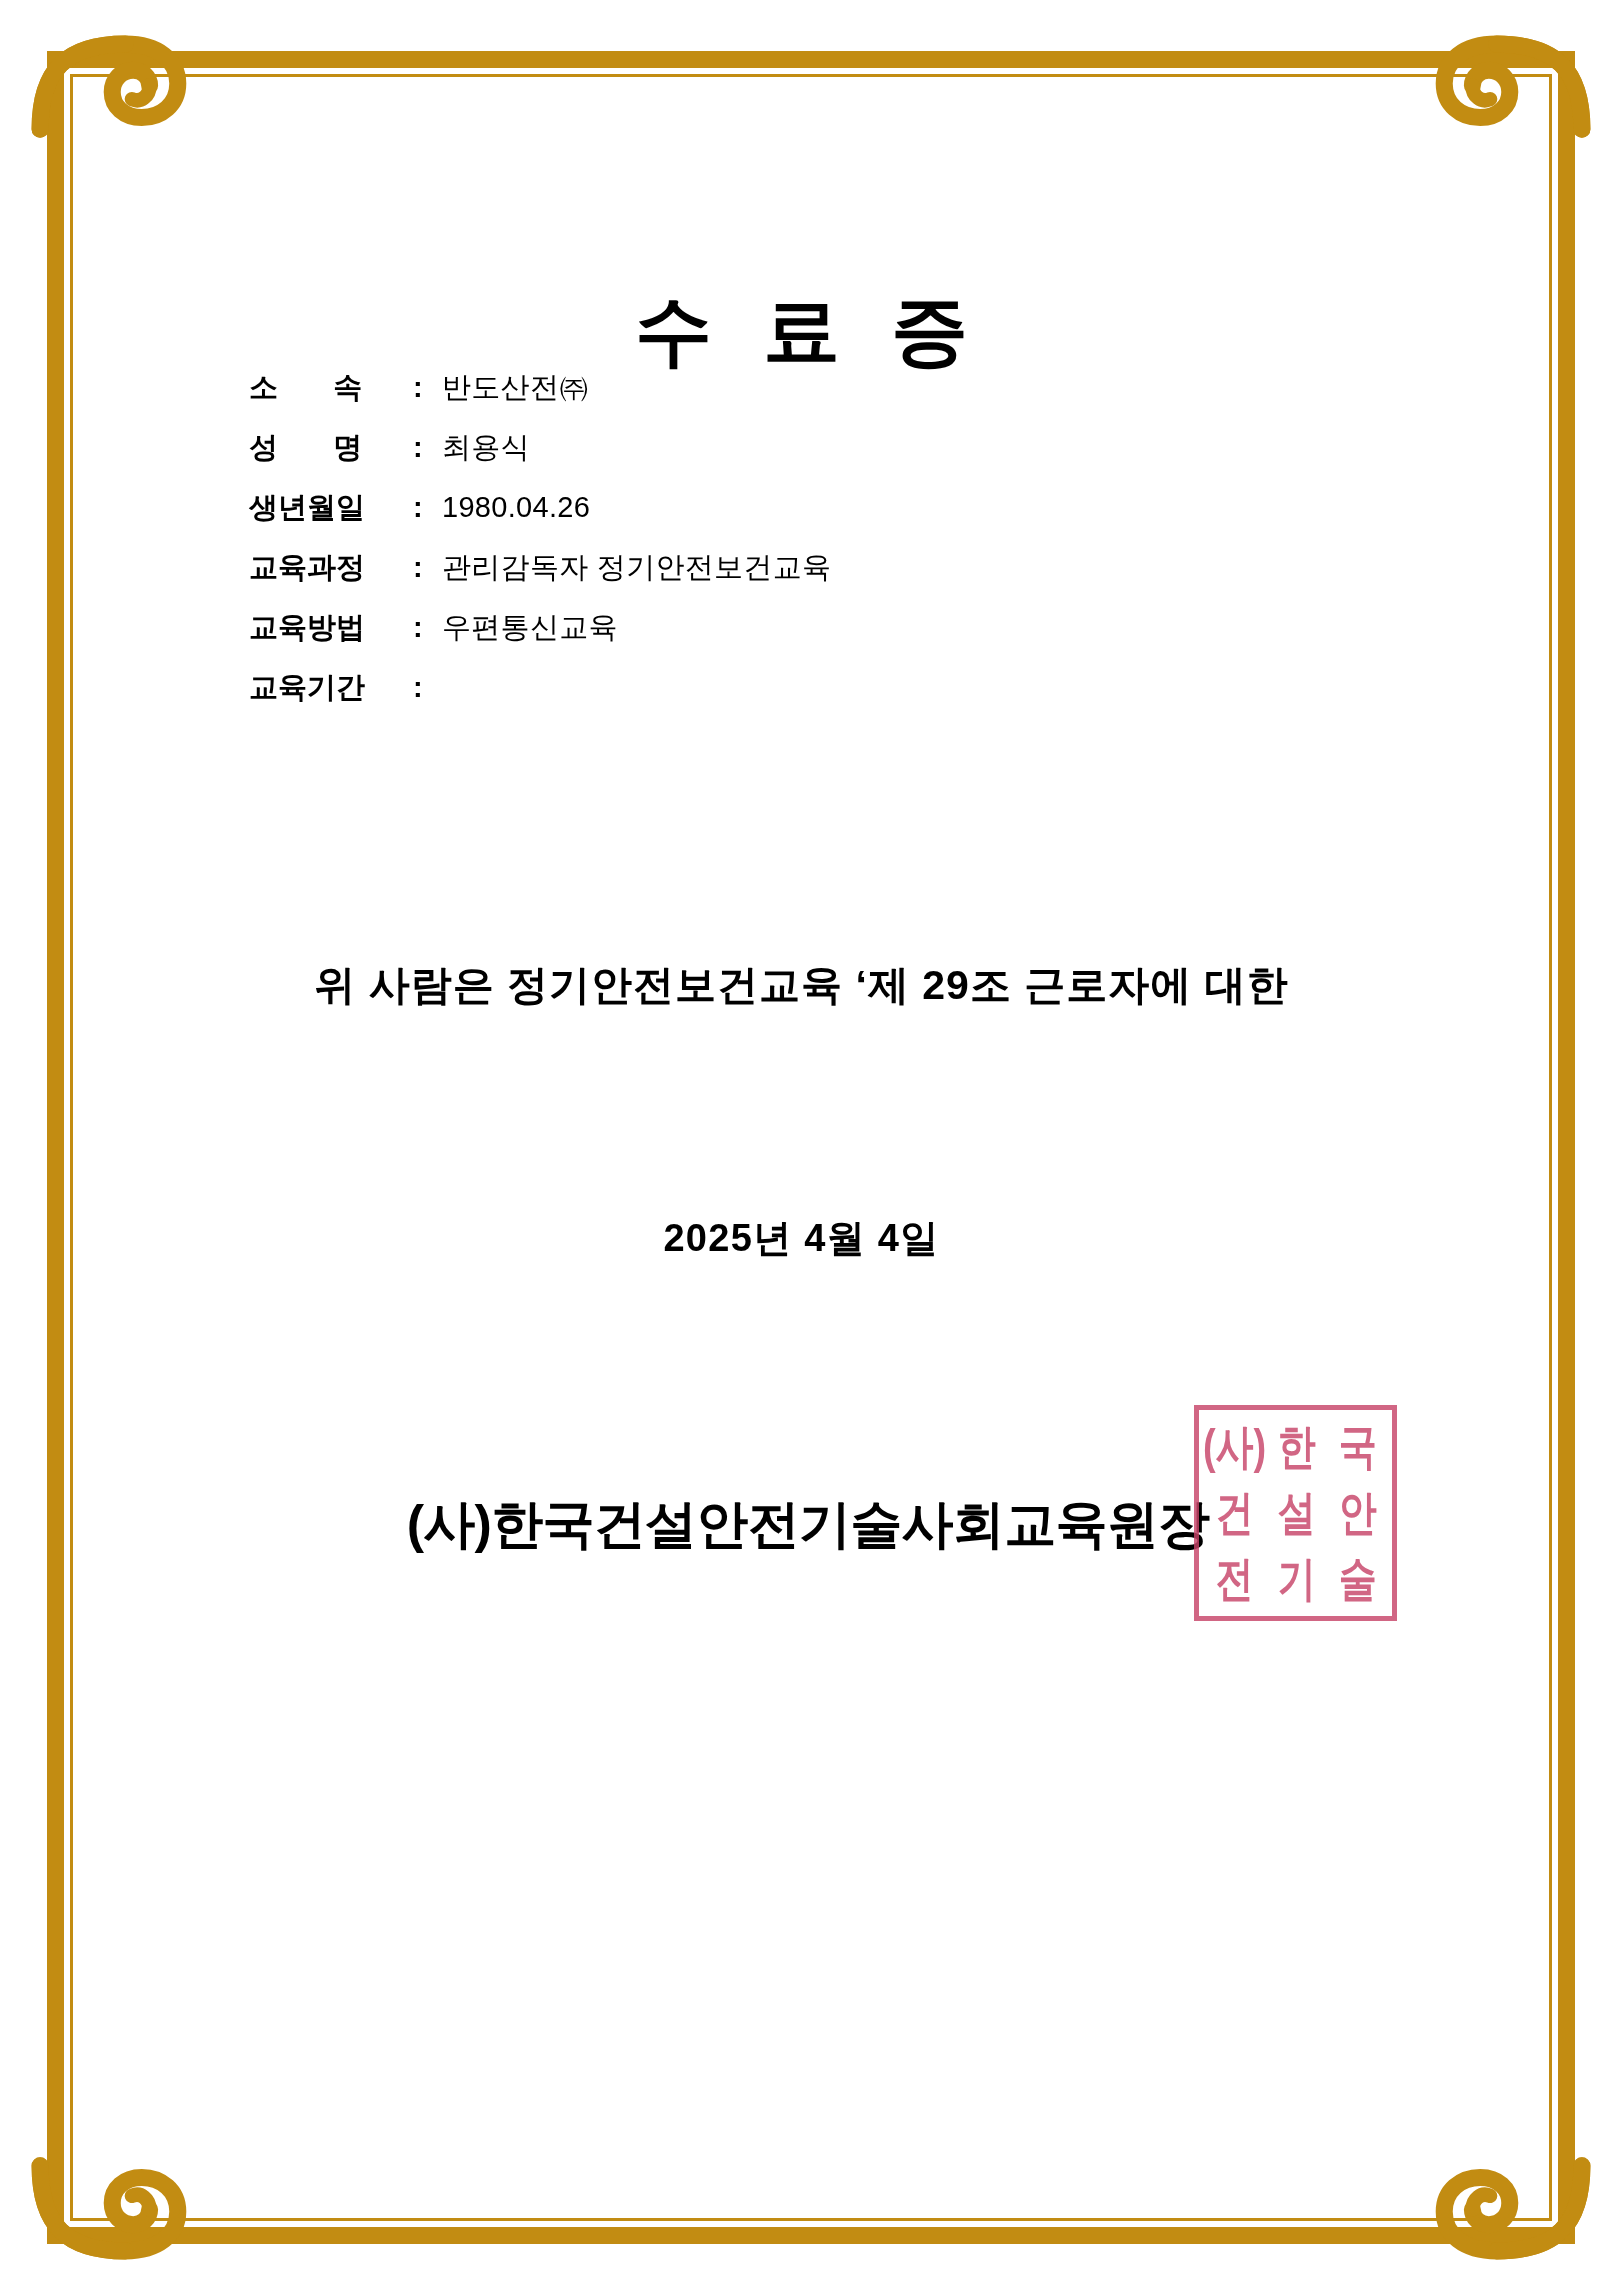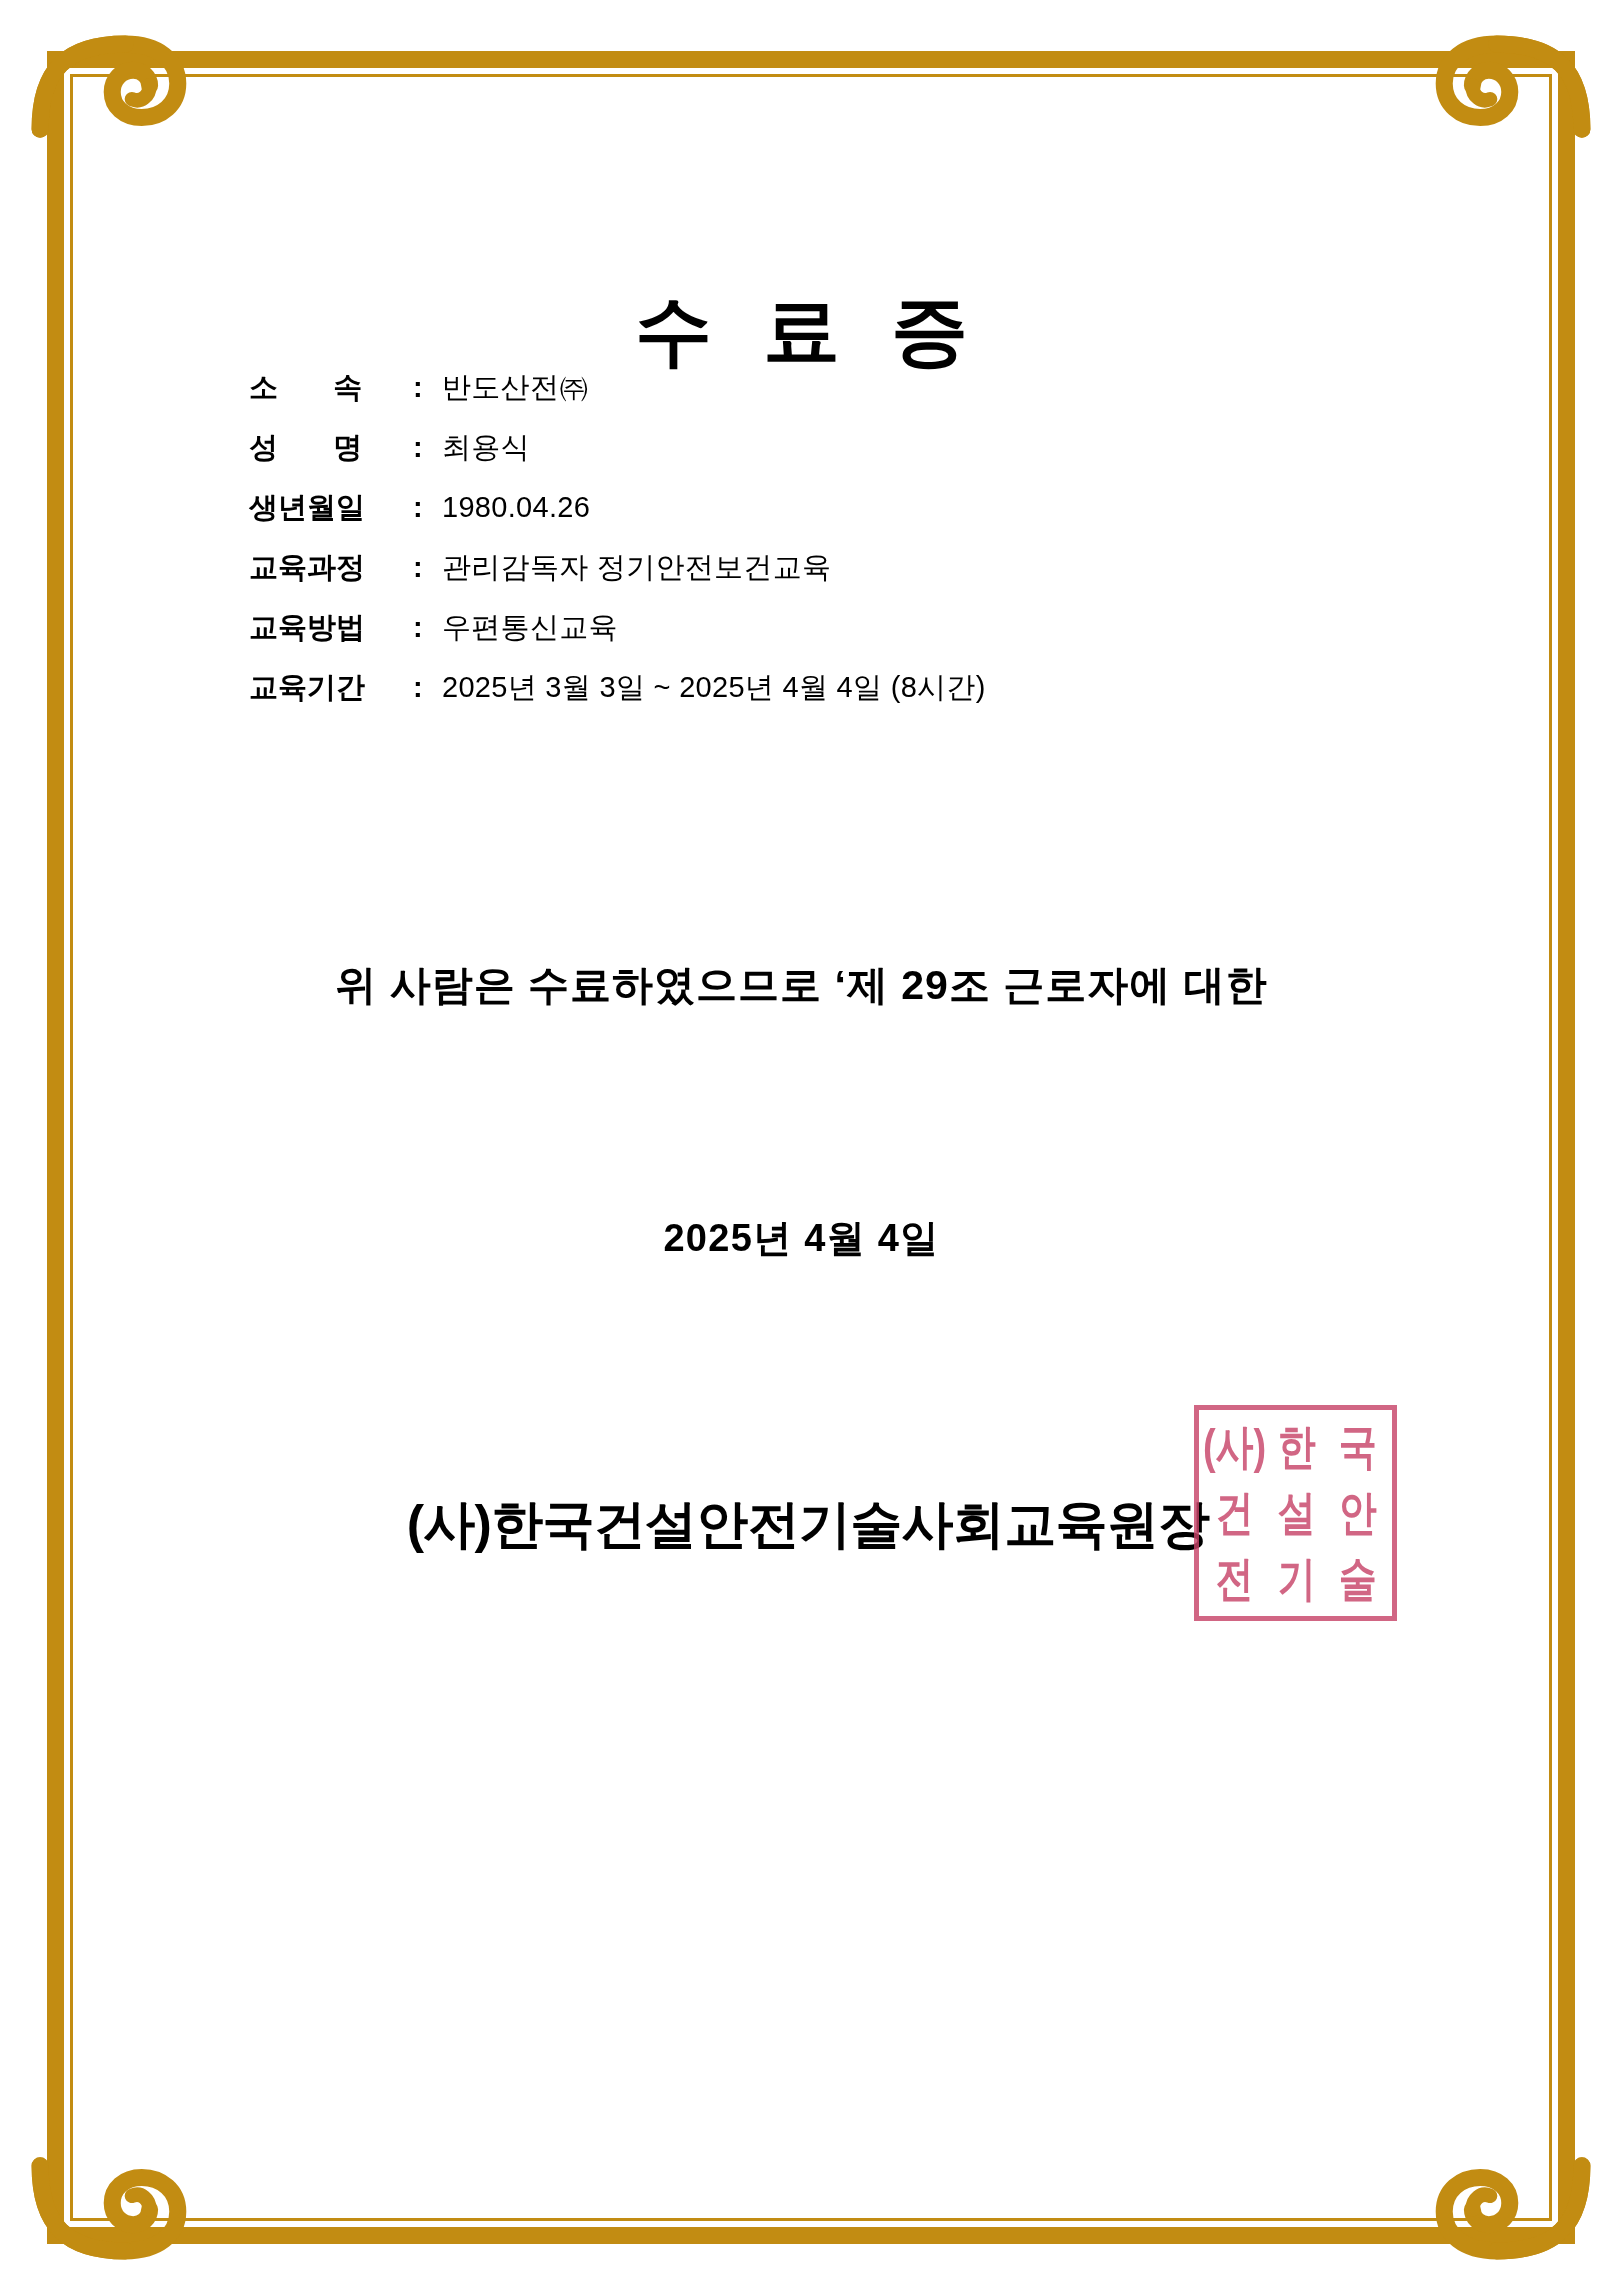--- a/index.html
+++ b/index.html
@@ -230,26 +230,25 @@
       <span class="field-value">관리감독자 정기안전보건교육</span>
     </div>
     <div class="field-row">
       <span class="field-label">교육방법</span>
       <span class="field-colon">:</span>
       <span class="field-value">우편통신교육</span>
     </div>
     <div class="field-row">
       <span class="field-label">교육기간</span>
       <span class="field-colon">:</span>
-      <span class="field-value">2025년 3월 3일 ~ 2025년 4월 4일 (8시간)</span>
     </div>
   </div>
 
   <div class="statement">
-    <div>위 사람은 수료하였으므로  ‘제 29조 근로자에 대한</div>
+    <div>위 사람은 정기안전보건교육  ‘제 29조 근로자에 대한</div>
   </div>
 
   <div class="date-line">2025년 4월 4일</div>
 
   <div class="issuer-wrap">
     <div class="issuer">(사)한국건설안전기술사회교육원장</div>
     <div class="seal">
       <span>(사)</span>
       <span>한</span>
       <span>국</span>

